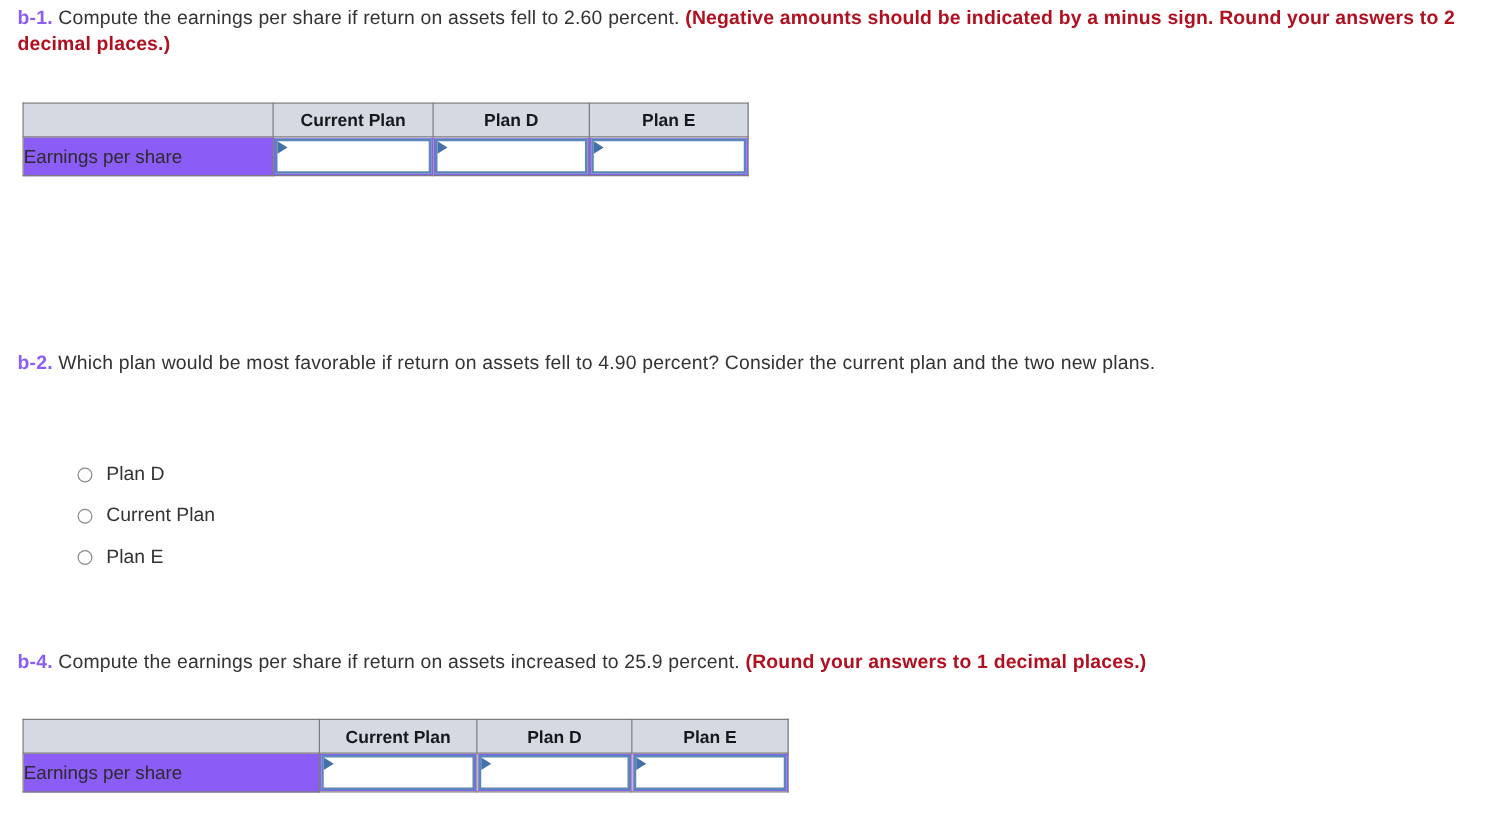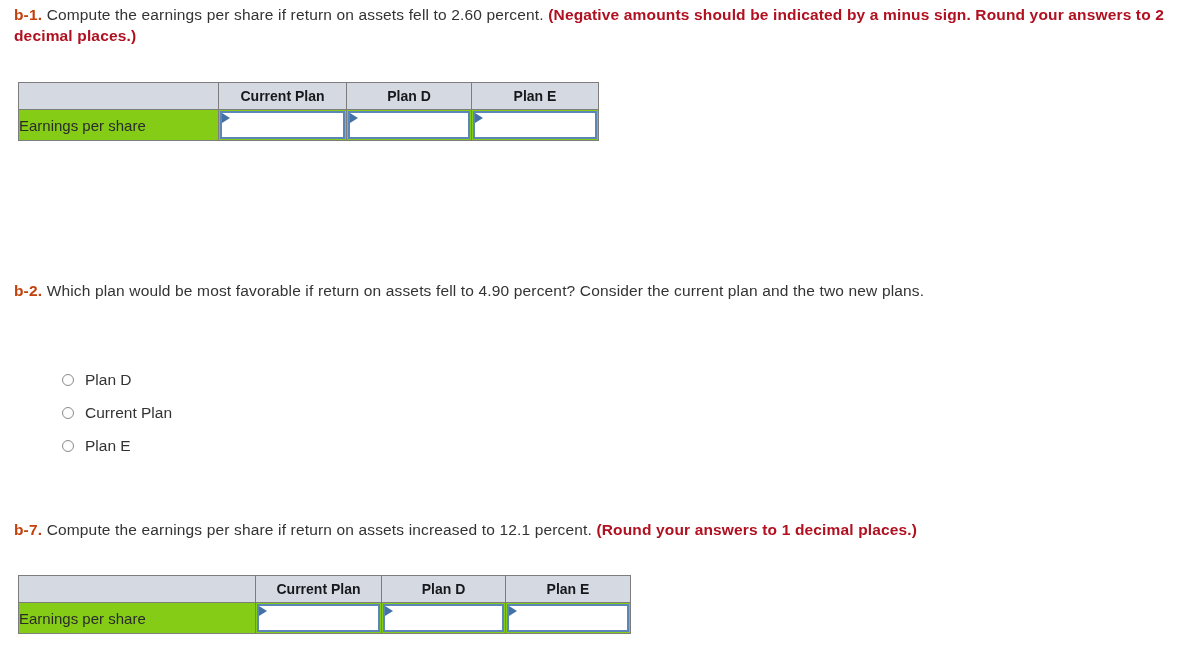--- a/index.html
+++ b/index.html
@@ -19,21 +19,21 @@
   
   .prompt {
     position: absolute;
     font-size: 15.5px;
     line-height: 21px;
     color: #333333;
     letter-spacing: 0.01em;
   }
   .qlabel {
     font-weight: bold;
-    color: #c2410c;
+    color: #8b5cf6;
   }
   .emph {
     font-weight: bold;
     color: #b01020;
   }
 
   #prompt-b1 { left: 14px; top: 4px; width: 1180px; }
   #prompt-b2 { left: 14px; top: 280px; width: 1180px; }
   #prompt-b3 { left: 14px; top: 519px; width: 1180px; }
 
@@ -57,21 +57,21 @@
     font-size: 14px;
     color: #16181c;
     text-align: center;
     font-family: "Liberation Sans", sans-serif;
   }
   .answer-table thead th.blank-head {
     background: #d5d9e2;
   }
   .answer-table tbody td {
     height: 30px;
-    background: #84cc16;
+    background: #8b5cf6;
     vertical-align: middle;
   }
   .row-label {
     padding-left: 5px;
     font-size: 15px;
     color: #2b2b2b;
     white-space: nowrap;
   }
   .input-cell {
     position: relative;
@@ -183,21 +183,21 @@
   <div class="radio-row">
     <span class="radio-dot"></span>
     <span class="radio-text">Current Plan</span>
   </div>
   <div class="radio-row">
     <span class="radio-dot"></span>
     <span class="radio-text">Plan E</span>
   </div>
 </div>
 
-<div class="prompt" id="prompt-b3"><span class="qlabel">b-7.</span><span> Compute the earnings per share if return on assets increased to 12.1 percent. </span><span class="emph">(Round your answers to 1 decimal places.)</span></div>
+<div class="prompt" id="prompt-b3"><span class="qlabel">b-4.</span><span> Compute the earnings per share if return on assets increased to 25.9 percent. </span><span class="emph">(Round your answers to 1 decimal places.)</span></div>
 
 <table class="answer-table" id="table-b3" style="left:18px; top:575px; width:612px;">
   <colgroup>
     <col style="width:237px">
     <col style="width:126px">
     <col style="width:124px">
     <col style="width:125px">
   </colgroup>
   <thead>
     <tr>

